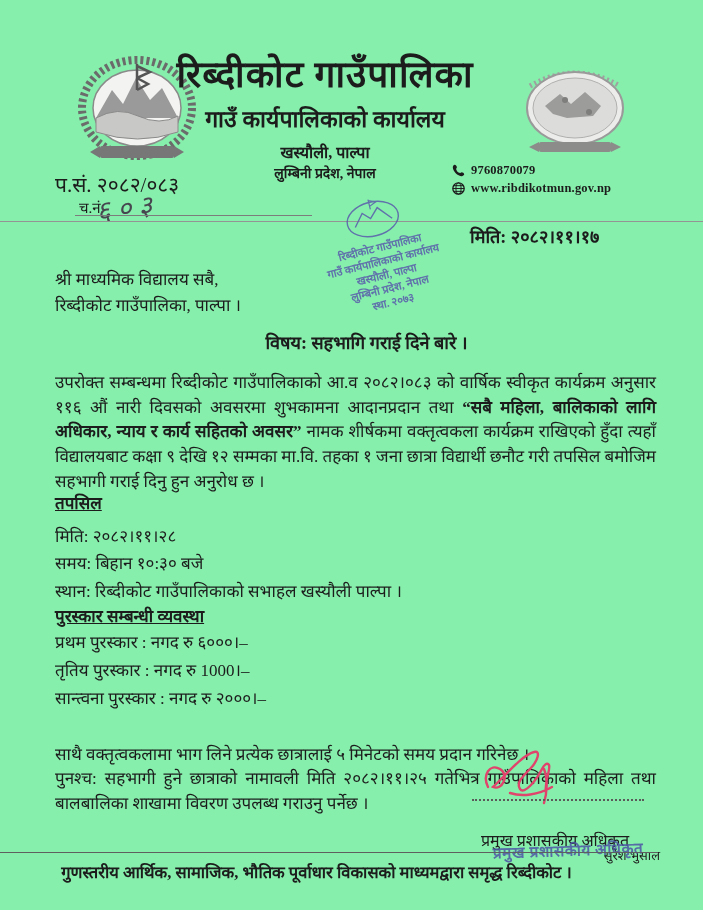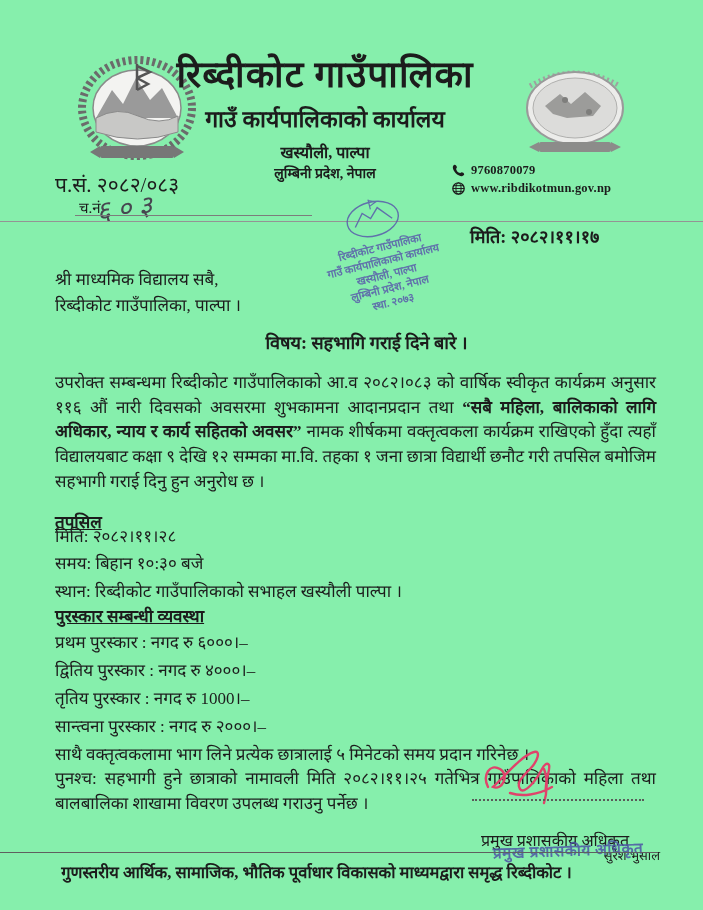--- a/index.html
+++ b/index.html
@@ -37,21 +37,21 @@
     position:absolute;left:292px;top:194px;width:178px;text-align:center;
     transform:rotate(-14deg);color:#5b60ab;opacity:.88;line-height:14px;
   }
   .stamp-center .s-line{font-size:11px;font-weight:700;}
   .stamp-center svg{display:block;margin:0 auto 2px auto;}
   
   .recipient{position:absolute;left:55px;top:267px;font-size:17px;line-height:26px;}
   .subject{position:absolute;left:15px;top:330px;width:703px;text-align:center;font-size:18px;font-weight:700;}
   .body-par{position:absolute;left:55px;top:371px;width:601px;font-size:17px;line-height:24.7px;text-align:justify;}
   .sec-head{font-size:17px;font-weight:700;text-decoration:underline;}
-  .tapasil{position:absolute;left:55px;top:510px;text-decoration:underline;}
+  .tapasil{position:absolute;left:55px;top:491px;text-decoration:underline;}
   .detail-rows{position:absolute;left:55px;top:523px;font-size:17px;line-height:27.3px;}
   .prize-head{position:absolute;left:55px;top:604px;text-align:right;}
   .prize-rows{position:absolute;left:55px;top:629px;font-size:17px;line-height:28px;}
   .note1{position:absolute;left:55px;top:742px;font-size:17px;width:610px;}
   .note2{position:absolute;left:55px;top:766px;font-size:17px;line-height:25px;width:601px;text-align:justify;}
   
   .sig-scribble{position:absolute;left:478px;top:745px;width:100px;height:62px;}
   .sig-dots{position:absolute;left:472px;top:799px;width:172px;border-top:2.5px dotted #5a5a5a;}
   .sig-name{position:absolute;left:450px;top:846px;width:210px;text-align:right;font-size:13px;}
   .sig-title{position:absolute;left:435px;top:829px;width:240px;text-align:center;font-size:16px;}
@@ -148,21 +148,20 @@
   <div class="tapasil sec-head">तपसिल</div>
   <div class="detail-rows">
     <div>मिति: २०८२।११।२८</div>
     <div>समय: बिहान १०:३० बजे</div>
     <div>स्थान: रिब्दीकोट गाउँपालिकाको सभाहल खस्यौली पाल्पा ।</div>
   </div>
 
   <div class="prize-head sec-head">पुरस्कार सम्बन्धी व्यवस्था</div>
   <div class="prize-rows">
     <div>प्रथम पुरस्कार : नगद रु ६०००।–</div>
-    <div>द्वितिय पुरस्कार : नगद रु ४०००।–</div>
     <div>तृतिय पुरस्कार : नगद रु 1000।–</div>
     <div>सान्त्वना पुरस्कार  : नगद रु २०००।–</div>
   </div>
   <div class="note1">साथै वक्तृत्वकलामा भाग लिने प्रत्येक छात्रालाई ५ मिनेटको समय प्रदान गरिनेछ ।</div>
   <div class="note2">पुनश्च: सहभागी हुने छात्राको नामावली मिति २०८२।११।२५ गतेभित्र गाउँपालिकाको महिला तथा बालबालिका शाखामा विवरण उपलब्ध गराउनु पर्नेछ ।</div>
 
   <svg class="sig-scribble" viewBox="0 0 100 62">
     <path d="M10,42 C4,30 12,18 22,24 C32,30 24,46 15,42 C26,32 44,10 56,7 C63,5 60,16 52,24 C44,32 38,38 42,44 C46,50 58,36 64,24 C66,20 69,17 71,20 C73,25 66,36 68,48 M66,24 C70,34 69,48 66,58 M32,48 C44,52 60,50 74,42" fill="none" stroke="#e0436b" stroke-width="2.4" stroke-linecap="round"></path>
   </svg>
   <div class="sig-dots"></div>

